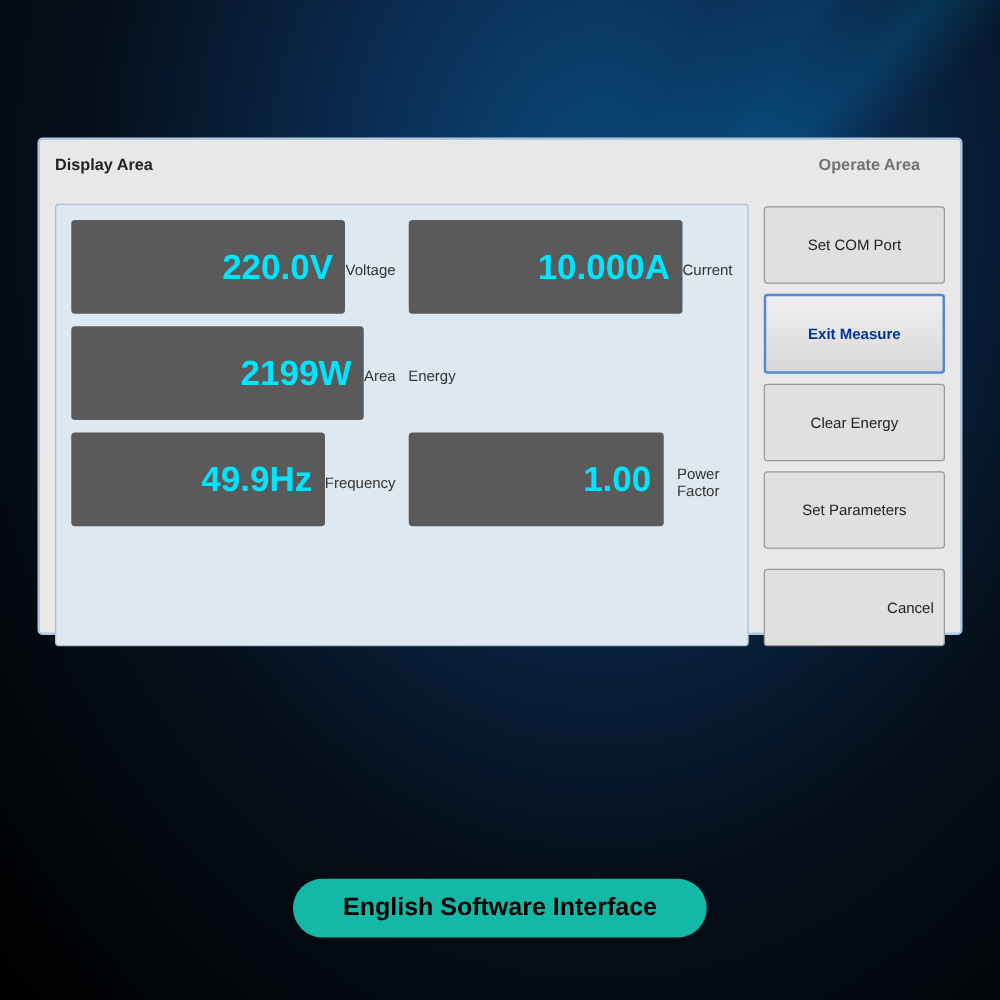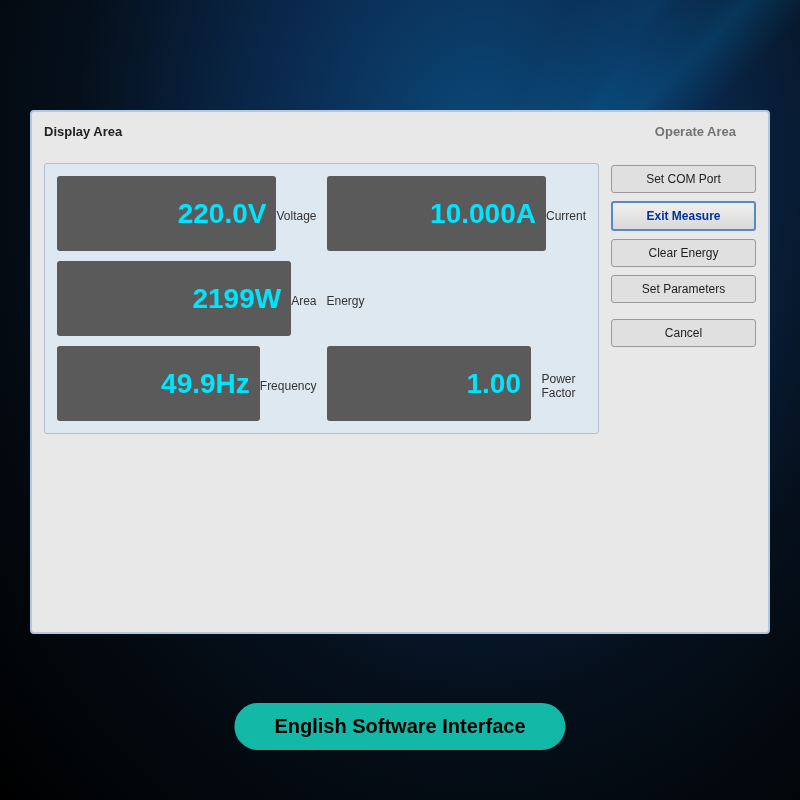--- a/index.html
+++ b/index.html
@@ -38,21 +38,21 @@
       background: 
         linear-gradient(135deg, transparent 40%, rgba(0,180,255,0.15) 50%, transparent 60%),
         linear-gradient(120deg, transparent 30%, rgba(0,180,255,0.1) 45%, transparent 55%);
     }
 
     .main-window {
       position: absolute;
       top: 110px;
       left: 30px;
       width: 740px;
-      height: 524px;
+      height: 398px;
       background: #e8e8e8;
       border: 2px solid #b0c8e0;
       border-radius: 4px;
       z-index: 10;
       padding: 12px;
     }
 
     .window-header {
       display: flex;
       justify-content: space-between;
@@ -120,21 +120,21 @@
 
     .metric-label {
       font-size: 12px;
       color: #333;
       margin-top: 4px;
       text-align: center;
     }
 
     .op-button {
       width: 100%;
-      padding: 6px 8px;
+      padding: 23px 8px;
       background: #e0e0e0;
       border: 1px solid #999;
       border-radius: 3px;
       font-size: 12px;
       color: #222;
       cursor: pointer;
       text-align: center;
     }
 
     .op-button.exit-btn {
@@ -222,18 +222,18 @@
         </div>
 
       </div>
     </div>
 
     <div class="operate-area">
       <button class="op-button">Set COM Port</button>
       <button class="op-button exit-btn">Exit Measure</button>
       <button class="op-button">Clear Energy</button>
       <button class="op-button">Set Parameters</button>
-      <button class="op-button" style="margin-top: 8px;">Cancel</button>
+      <button class="op-button" style="margin-top: 8px; text-align: right;">Cancel</button>
     </div>
   </div>
 </div>
 
 <div class="bottom-badge">English Software Interface</div>
 
 </body></html>

